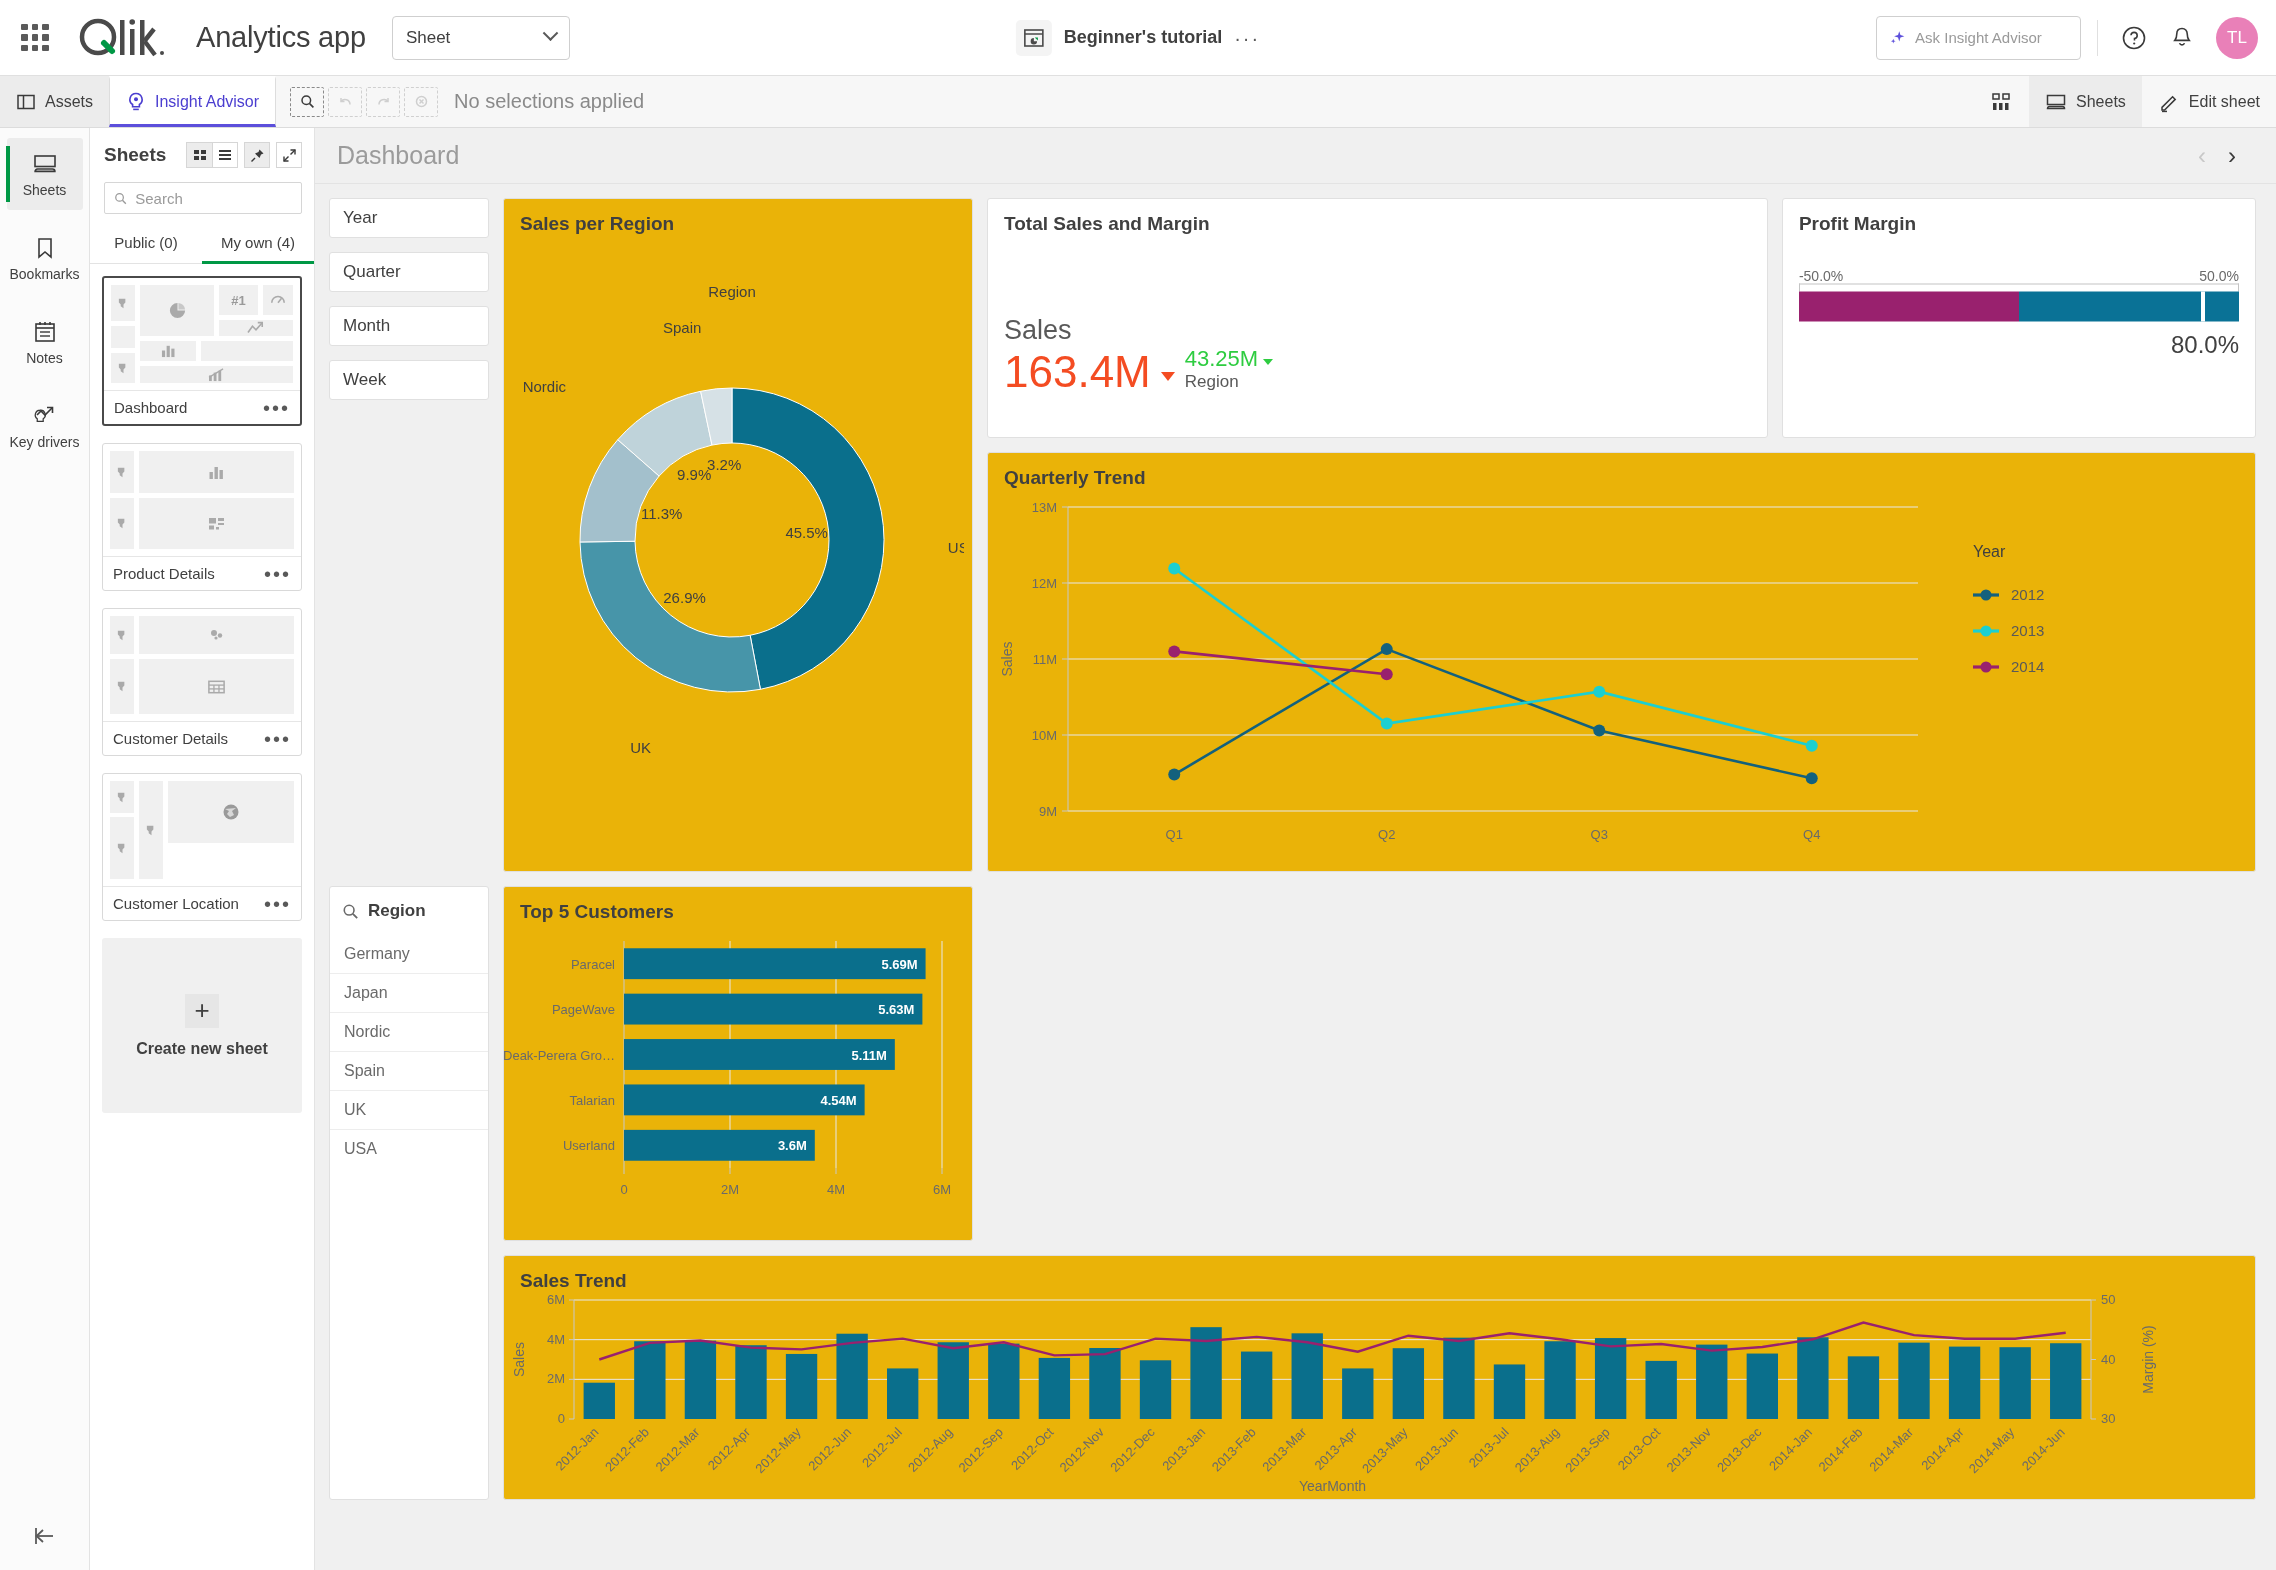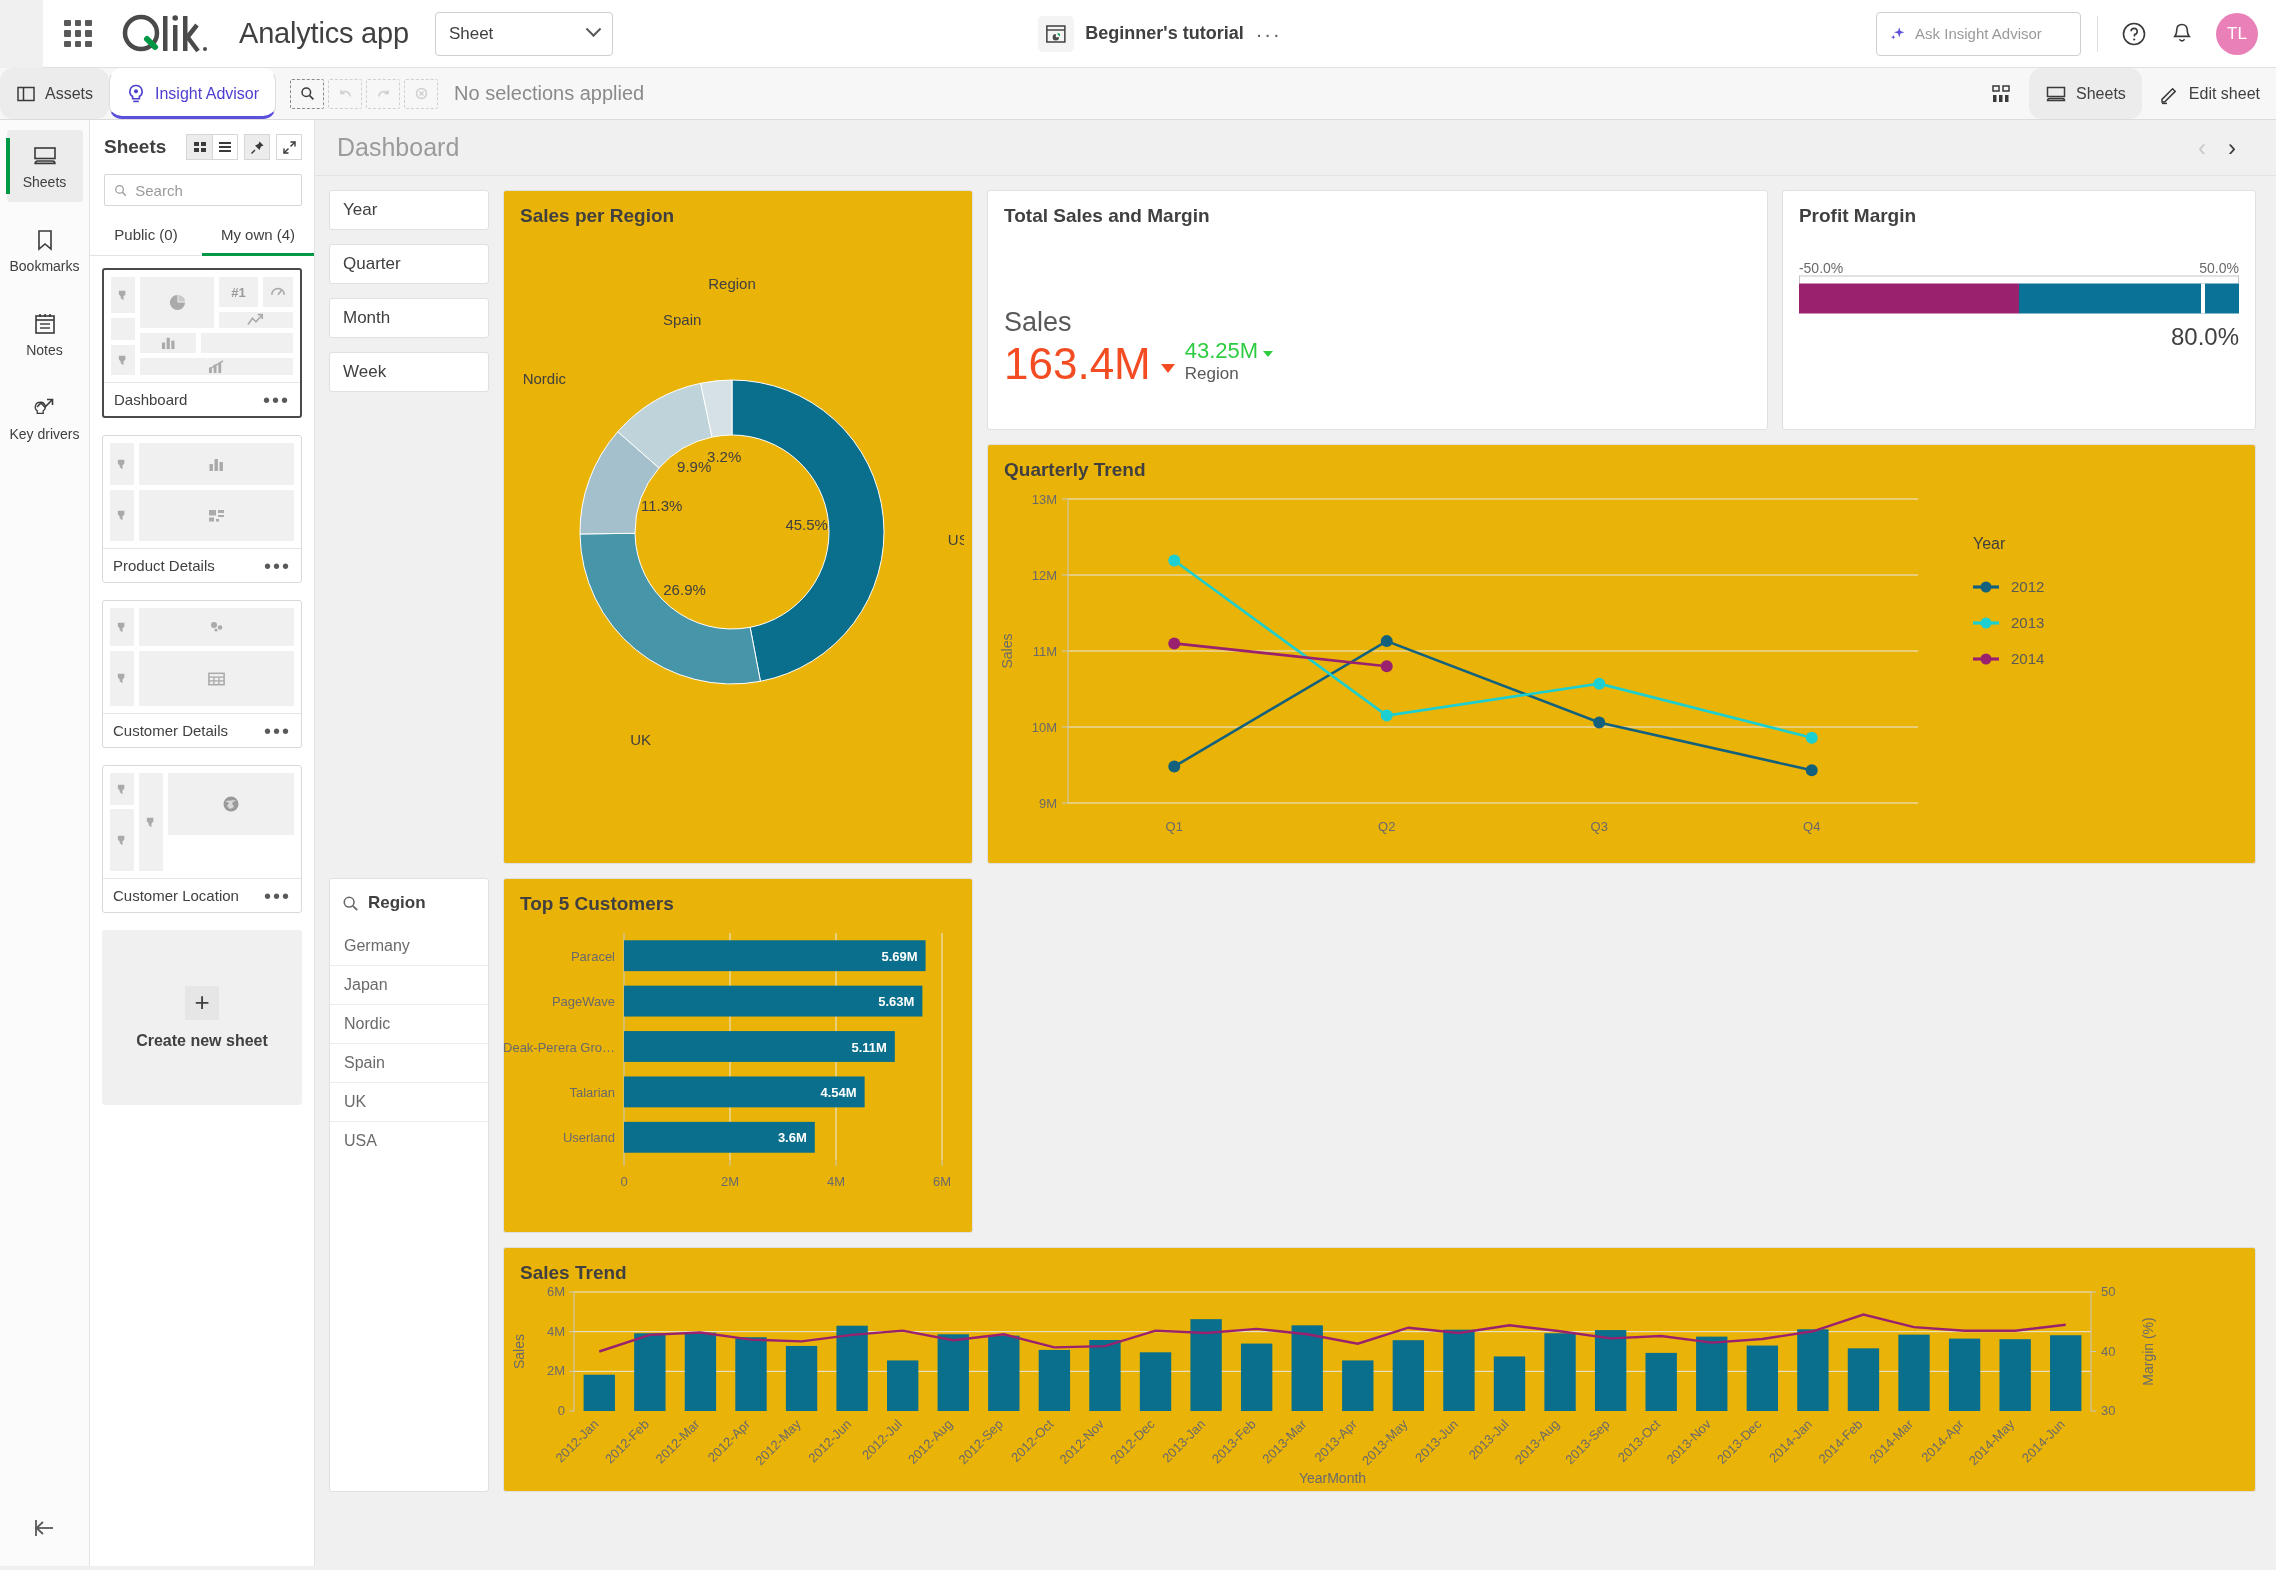--- a/index.html
+++ b/index.html
@@ -6,25 +6,24 @@
   html, body {
     width: 2276px; height: 1570px;
     font-family: "Liberation Sans", sans-serif;
     background: #f0f0f0;
     color: #404040;
     overflow: hidden;
   }
 
   
   .topbar {
-    height: 68px; background: #fff;
+    height: 76px; background: #fff;
     display: flex; align-items: center;
     border-bottom: 1px solid #e0e0e0;
     position: relative;
-    margin-left: 43px;
   }
   .waffle { width: 34px; height: 34px; margin-left: 18px; display: grid;
             grid-template-columns: repeat(3,1fr); grid-template-rows: repeat(3,1fr);
             gap: 4px; padding: 3px; cursor: pointer; }
   .waffle i { background: #5a5a5a; border-radius: 1px; display:block; }
   .qlik-logo { margin-left: 22px; display: flex; align-items: baseline; }
   .qlik-logo svg { display:block; }
   .app-title { font-size: 29px; color: #404040; margin-left: 14px; letter-spacing: -0.2px;}
   .sheet-select {
     margin-left: 26px; width: 178px; height: 44px;
@@ -54,21 +53,21 @@
   .vdiv { width: 1px; height: 36px; background: #e0e0e0; margin: 0 8px; }
   .icon-btn { width: 40px; height: 40px; display:flex; align-items:center; justify-content:center; cursor:pointer;}
   .avatar { width: 42px; height: 42px; border-radius: 50%; background: #e980b8;
             color: #fff; font-size: 17px; display:flex; align-items:center; justify-content:center;
             margin-left: 6px; cursor:pointer;}
 
   
   .toolbar { height: 52px; background: #f7f7f7; display: flex; align-items: stretch;
              border-bottom: 1px solid #dcdcdc; }
   .tb-item { display:flex; align-items:center; gap: 9px; padding: 0 16px; font-size: 16px;
-             color: #404040; cursor: pointer; border-radius: 13px; }
+             color: #404040; cursor: pointer; }
   .tb-assets { background: #ececec; }
   .tb-insight { border-bottom: 3px solid #5c4fdb; border-top: 3px solid transparent;
                 color: #4b3ed0; background:#fff; border-left:1px solid #ddd; border-right:1px solid #ddd;}
   .sel-tools { display:flex; align-items:center; gap: 4px; padding-left: 14px;}
   .sq-btn { width: 34px; height: 30px; display:flex; align-items:center; justify-content:center;
             border: 1px dashed #8a8a8a; border-radius: 2px; cursor:pointer; }
   .sq-btn.disabled { border-color: #d0d0d0; }
   .nosel { font-size: 20px; color: #8a8a8a; margin-left: 12px;}
   .tb-right { margin-left:auto; display:flex; align-items:stretch; }
   .tb-sheets { background: #ececec; }

